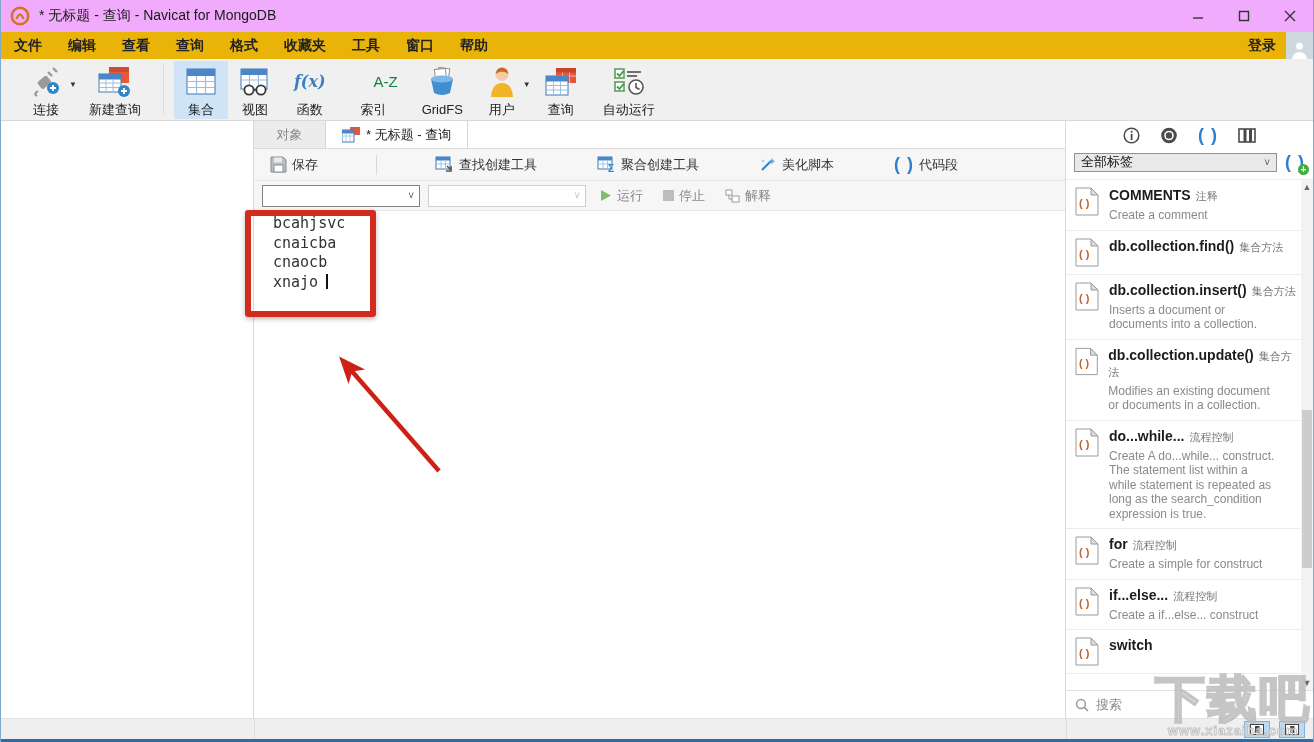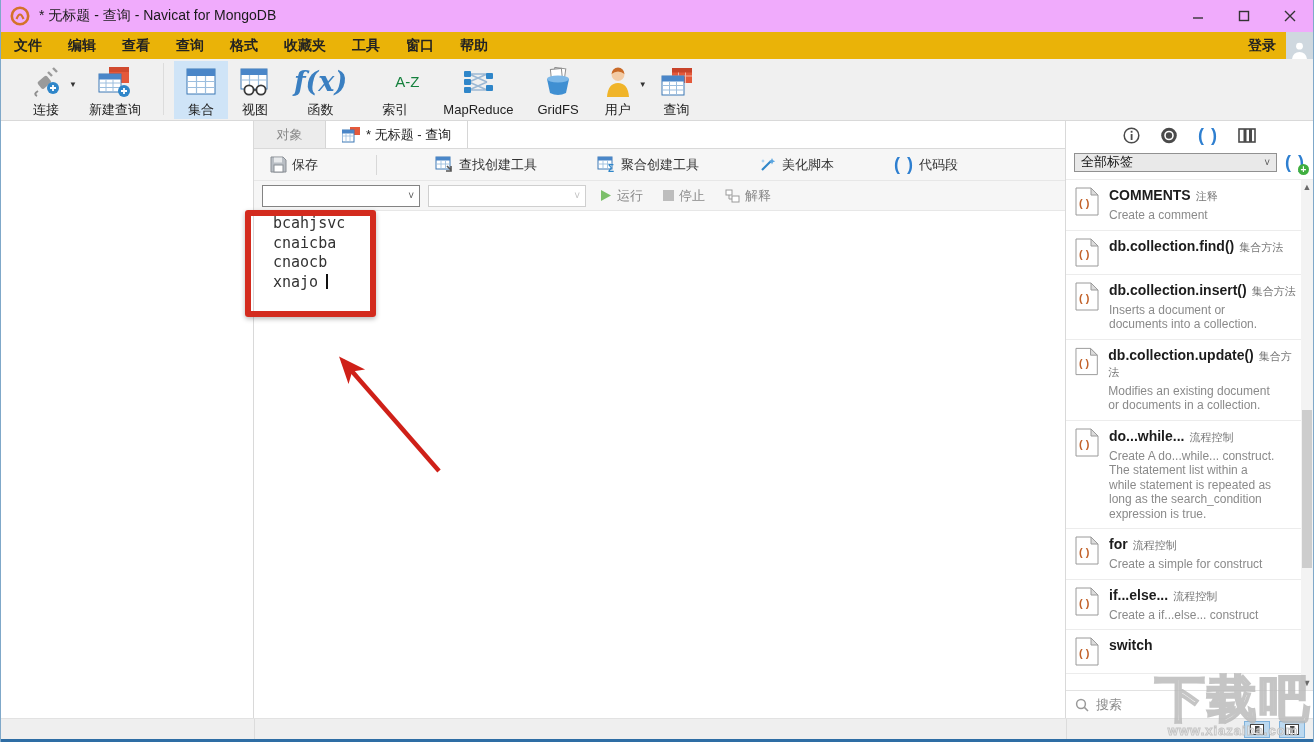--- a/index.html
+++ b/index.html
@@ -21,21 +21,21 @@
   .login { margin-left:auto; padding:0 4px; font-size:14px; }
   .avatar { width:27px; height:27px; background:#cfd8df; margin-left:6px; display:flex; align-items:flex-end; justify-content:center; }
 
   
   .toolbar { height:62px; background:#f0f0f0; display:flex; align-items:flex-start; padding-left:16px; border-bottom:1px solid #d9d9d9; }
   .tb-btn { height:58px; margin-top:2px; padding:3px 12px 0; display:flex; flex-direction:column; align-items:center; gap:2px; font-size:13px; color:#222; }
   .tb-btn .icon { height:36px; display:flex; align-items:center; justify-content:center; }
   .tb-btn.selected { background:#cfe4f7; }
   .tb-caret { font-size:8px; color:#333; align-self:center; margin:0 0 10px -6px; }
   .tb-sep { width:1px; height:52px; background:#dcdcdc; margin:4px 10px 0; }
-  .glyph-fx { font-family:"DejaVu Serif",serif; font-style:italic; font-weight:bold; font-size:27px; color:#3a7fc1; }
+  .glyph-fx { font-family:"DejaVu Serif",serif; font-style:italic; font-weight:bold; font-size:16px; color:#3a7fc1; }
   .glyph-az { font-weight:normal; font-size:15px; color:#15803d;margin-left:24px; }
   .glyph-code { font-weight:bold; font-size:18px; color:#2e7fd0; letter-spacing:1px; }
 
   
   .main { display:flex; height:597px; }
   .sidebar { width:253px; background:#fff; border-right:1px solid #d9d9d9; }
   .center { width:812px; display:flex; flex-direction:column; border-right:1px solid #d9d9d9; background:#fff; }
   .rightpanel { flex:1; display:flex; flex-direction:column; background:#fff; position:relative; }
 
   
@@ -201,33 +201,20 @@
     <div class="tb-btn">
       <span class="icon glyph-fx">f(x)</span>
       <span>函数</span>
     </div>
     <div class="tb-btn">
       <span class="icon glyph-az">A-Z</span>
       <span>索引</span>
     </div>
     <div class="tb-btn">
       <span class="icon">
-        <svg width="34" height="26" viewBox="0 0 34 26">
-          <path d="M8 5 L26 13 M8 13 L26 5 M8 13 L26 21 M8 21 L26 13 M8 5 L26 5 M8 21 L26 21" stroke="#9bb8d4" stroke-width="1.4"></path>
-          <rect x="3" y="2" width="7" height="6" rx="1" fill="#2f86c9"></rect>
-          <rect x="3" y="10" width="7" height="6" rx="1" fill="#2f86c9"></rect>
-          <rect x="3" y="18" width="7" height="6" rx="1" fill="#2f86c9"></rect>
-          <rect x="25" y="4" width="7" height="6" rx="1" fill="#2f86c9"></rect>
-          <rect x="25" y="16" width="7" height="6" rx="1" fill="#2f86c9"></rect>
-        </svg>
-      </span>
-      <span>MapReduce</span>
-    </div>
-    <div class="tb-btn">
-      <span class="icon">
         <svg width="32" height="30" viewBox="0 0 32 30">
           <rect x="12" y="1" width="11" height="13" fill="#fff" stroke="#8f8f8f" transform="rotate(8 17 7)"></rect>
           <rect x="9" y="2" width="11" height="13" fill="#fff" stroke="#8f8f8f" transform="rotate(-6 14 8)"></rect>
           <path d="M5 12 q11 -5 22 0 l-3 14 q-8 4 -16 0 z" fill="#3f8fd2"></path>
           <ellipse cx="16" cy="12" rx="11" ry="3.4" fill="#7db8e8"></ellipse>
         </svg>
       </span>
       <span>GridFS</span>
     </div>
     <div class="tb-btn">
@@ -246,20 +233,34 @@
         <svg width="36" height="30" viewBox="0 0 36 30">
           <rect x="13" y="1" width="20" height="15" fill="#e4593b"></rect>
             <rect x="13" y="1" width="20" height="4.5" fill="#c8432a"></rect>
           <path d="M13 9 h20 M19.5 5.5 v10.5 M26.5 5.5 v10.5" stroke="#f2b3a4" stroke-width="1"></path>
           <rect x="3" y="9" width="22" height="19" fill="#fff" stroke="#3c78b5"></rect>
           <rect x="3" y="9" width="22" height="5.5" fill="#4a86c8"></rect>
           <path d="M3 18.5 h22 M3 23 h22 M10.5 14.5 v13.5 M17.5 14.5 v13.5" stroke="#9cbede" stroke-width="1"></path>
         </svg>
       </span>
       <span>查询</span>
+    </div>
+    <div class="tb-btn">
+      <span class="icon">
+        <svg width="34" height="30" viewBox="0 0 34 30">
+          <rect x="3" y="2" width="9" height="9" fill="#fff" stroke="#5aa05a" stroke-width="1.6"></rect>
+          <path d="M5 6.5 l2.5 2.5 4-5" stroke="#3f9b3f" stroke-width="1.8" fill="none"></path>
+          <rect x="3" y="15" width="9" height="9" fill="#fff" stroke="#5aa05a" stroke-width="1.6"></rect>
+          <path d="M5 19.5 l2.5 2.5 4-5" stroke="#3f9b3f" stroke-width="1.8" fill="none"></path>
+          <path d="M15 5 h14 M15 9 h10" stroke="#6f6f6f" stroke-width="1.8"></path>
+          <circle cx="24" cy="20" r="7" fill="#fff" stroke="#555" stroke-width="1.6"></circle>
+          <path d="M24 16 v4.5 l3.5 2" stroke="#555" stroke-width="1.6" fill="none"></path>
+        </svg>
+      </span>
+      <span>自动运行</span>
     </div>
   </div>
 
   <div class="main">
     <div class="sidebar"></div>
 
     <div class="center">
       <div class="tabbar">
         <div class="tab tab-objects">
           <span>对象</span>

